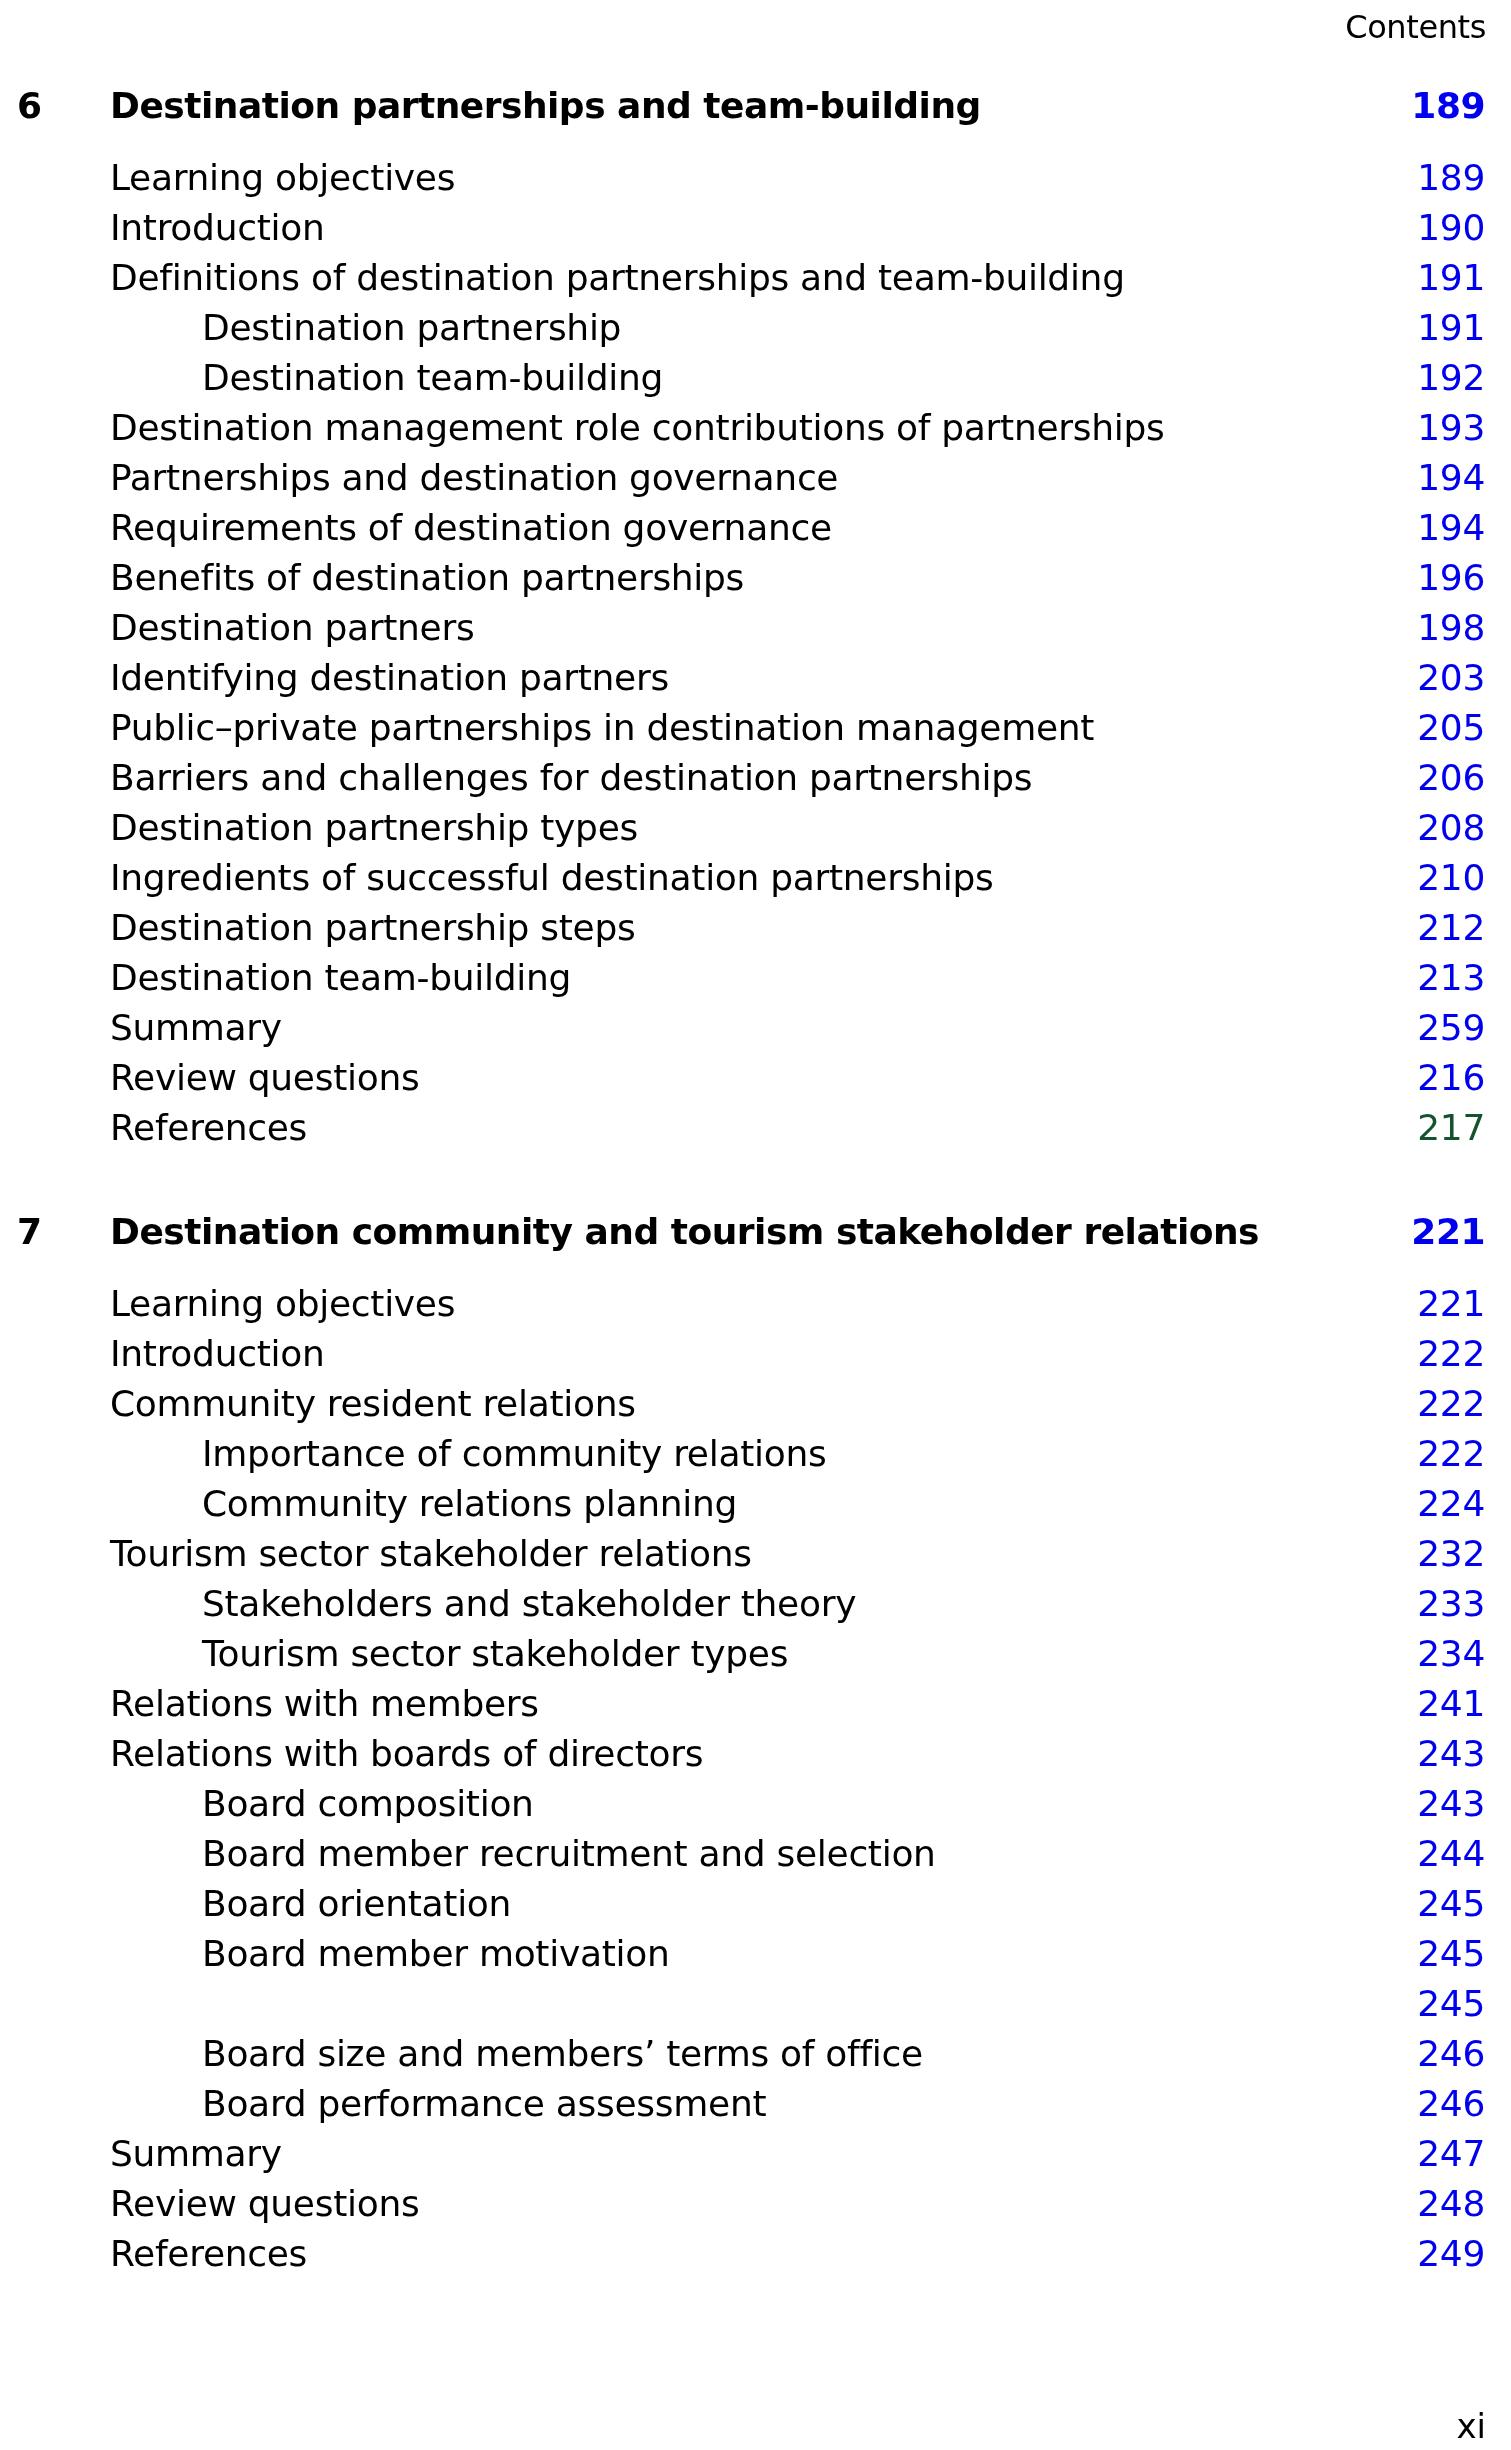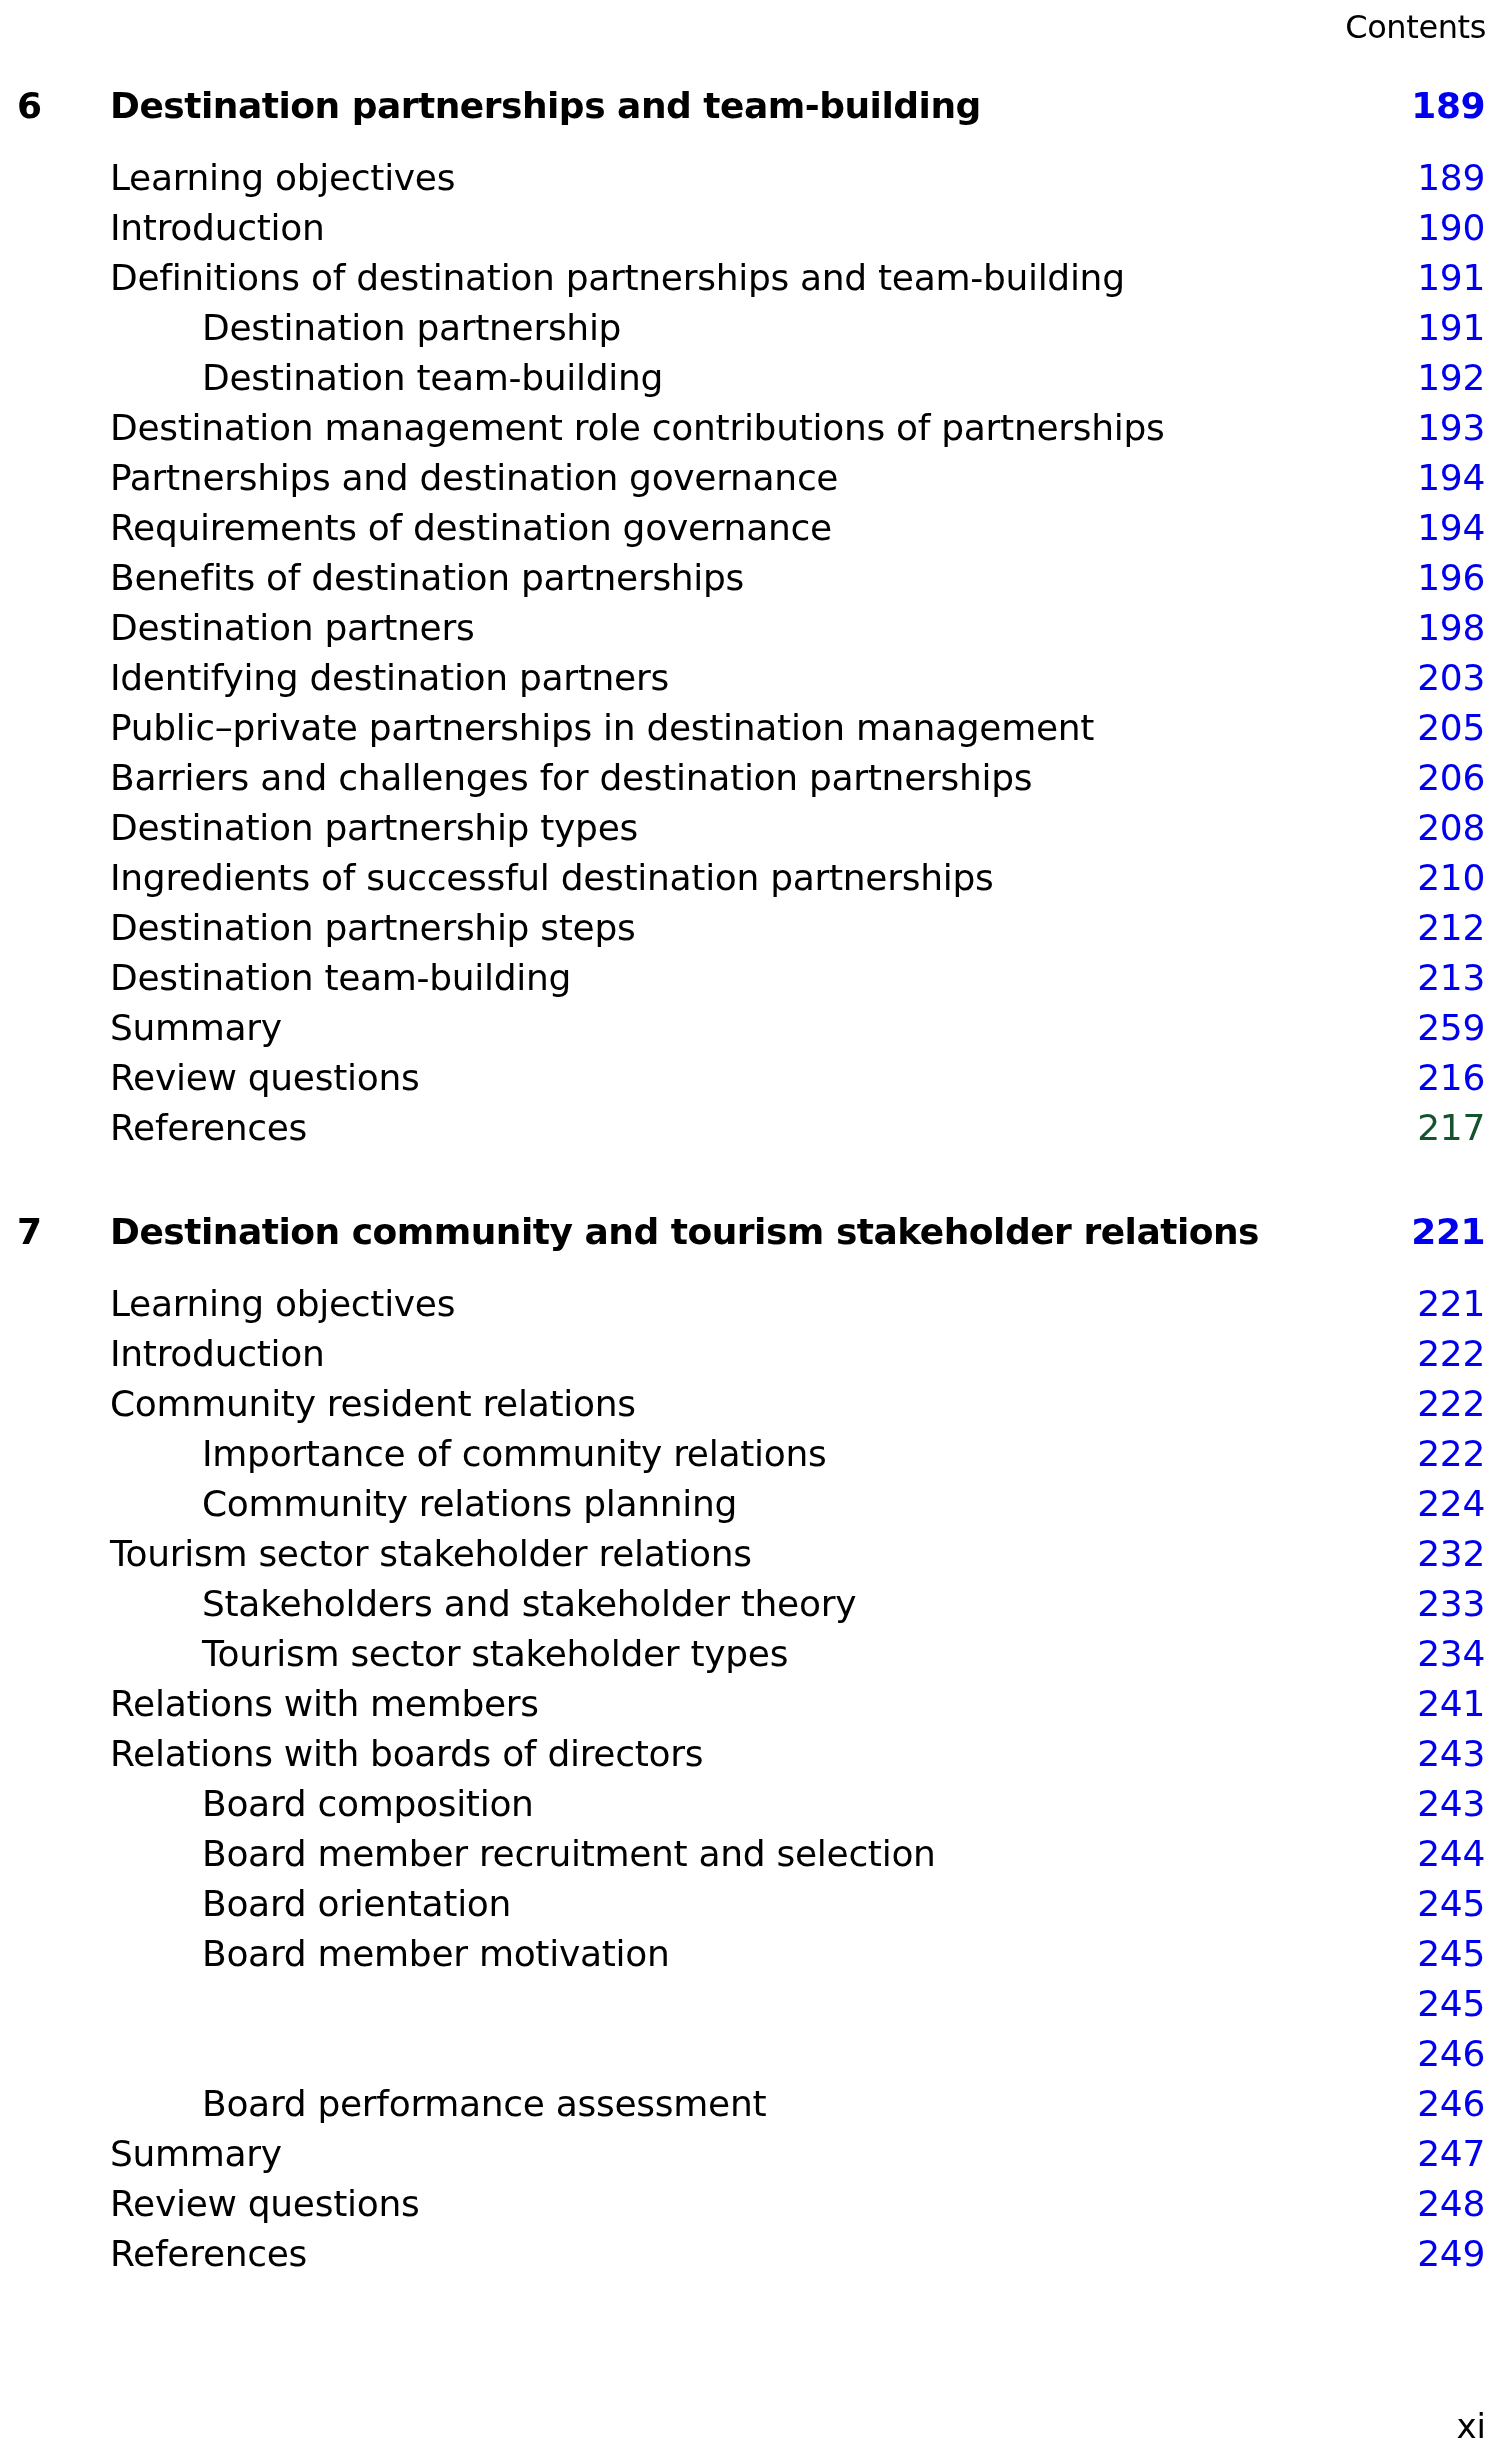--- a/index.html
+++ b/index.html
@@ -241,20 +241,21 @@
         <a class="page" style="color: rgb(0, 0, 238);">245</a>
       </div>
       <div class="entry level-2">
         <span class="title">Board member motivation</span>
         <a class="page" style="color: rgb(0, 0, 238);">245</a>
       </div>
       <div class="entry level-2">
         <a class="page" style="color: rgb(0, 0, 238);">245</a>
       </div>
       <div class="entry level-2">
+        <span class="title">Board size and members’ terms of office</span>
         <a class="page" style="color: rgb(0, 0, 238);">246</a>
       </div>
       <div class="entry level-2">
         <span class="title">Board performance assessment</span>
         <a class="page" style="color: rgb(0, 0, 238);">246</a>
       </div>
       <div class="entry level-1">
         <span class="title">Summary</span>
         <a class="page" style="color: rgb(0, 0, 238); margin-left: 36px;">247</a>
       </div>

